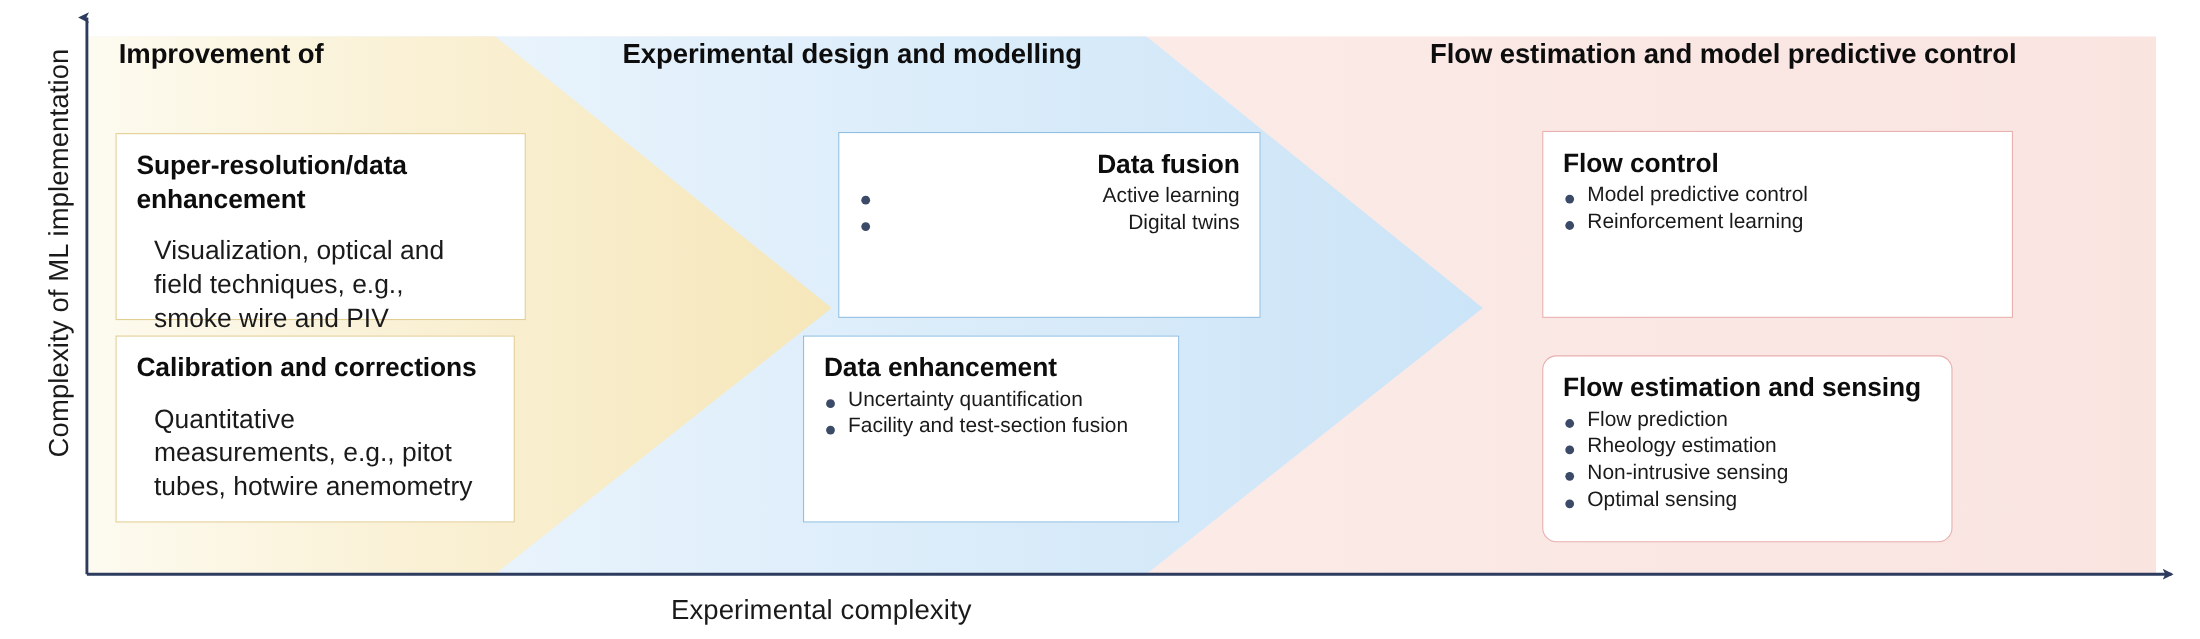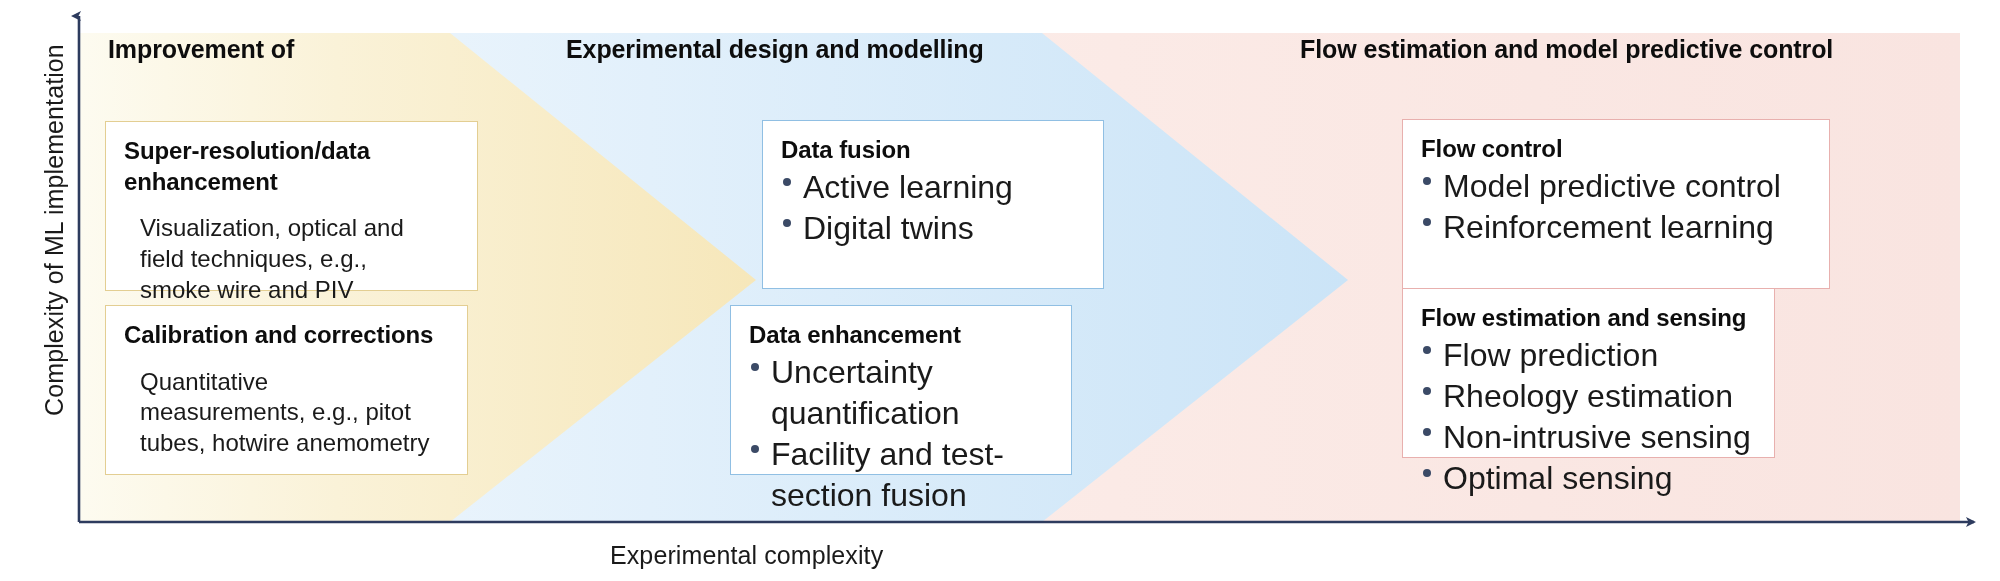--- a/index.html
+++ b/index.html
@@ -96,44 +96,44 @@
     line-height: 1.28;
     margin: 16px;
   }
   ul.card-list {
     list-style: none;
     margin: 0;
     padding: 0;
   }
   ul.card-list li {
     position: relative;
-    font-size: 32px;
+    font-size: 19px;
     font-weight: 400;
     color: #1a1a1a;
     line-height: 1.28;
     padding-left: 22px;
     margin: 0;
   }
   ul.card-list li .bullet {
     position: absolute;
     left: 2px;
     top: 11px;
     width: 8px;
     height: 8px;
     border-radius: 50%;
     background: #3b4a66;
   }
 
   
   #card-0 { left: 105px;  top: 121px; width: 373px; height: 170px; border-color: #e3ce92; }
   #card-1 { left: 105px;  top: 305px; width: 363px; height: 170px; border-color: #e3ce92; }
-  #card-2 { left: 762px;  top: 120px; width: 342px; height: 169px; border-color: #90bfe3; }
+  #card-2 { left: 762px;  top: 120px; width: 384px; height: 169px; border-color: #90bfe3; text-align: right; }
   #card-3 { left: 730px;  top: 305px; width: 342px; height: 170px; border-color: #90bfe3; }
   #card-4 { left: 1402px; top: 119px; width: 428px; height: 170px; border-color: #e8b0ae; }
-  #card-5 { left: 1402px; top: 288px; width: 373px; height: 170px; border-color: #e8b0ae; }
+  #card-5 { left: 1402px; top: 323px; width: 373px; height: 170px; border-color: #e8b0ae; border-radius: 13px; }
 </style>
 </head>
 <body>
 
 <div id="figure">
 
   <svg id="bands-svg" viewBox="0 0 1880 489" preserveAspectRatio="none" xmlns="http://www.w3.org/2000/svg">
     <defs>
       <linearGradient id="gradYellow" x1="0" y1="0" x2="1" y2="0">
         <stop offset="0%" stop-color="#fdfbf0"></stop>

